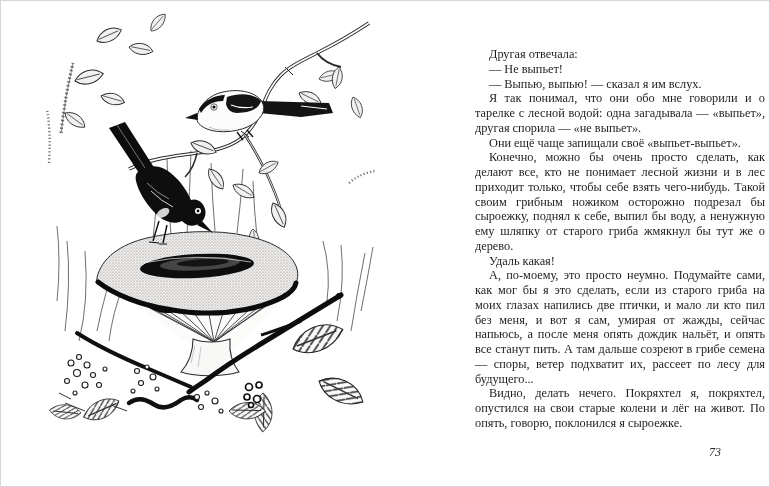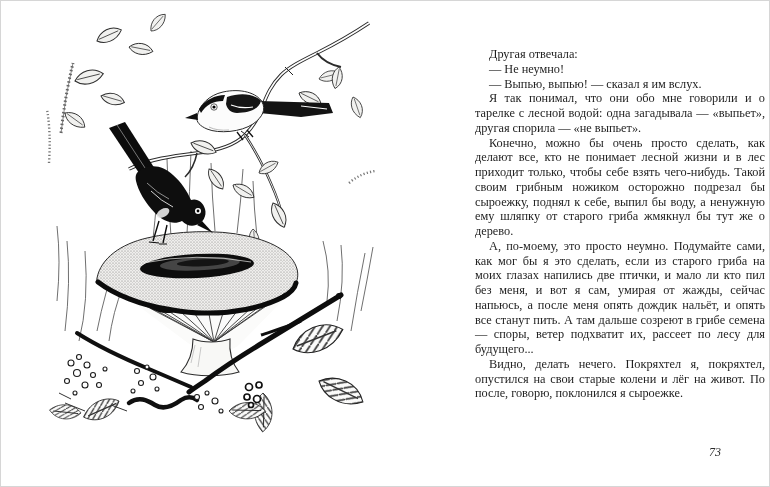--- a/index.html
+++ b/index.html
@@ -213,22 +213,24 @@
             <circle class="berry" cx="256" cy="398" r="3.5"></circle>
           <circle class="berry" cx="250" cy="404" r="2.5"></circle>
         </g>
         <path d="M64 402 L84 410 M58 392 L70 398 M110 404 L126 410" stroke="#333" stroke-width="1" fill="none"></path>
       </g>
     </svg>
   </div>
 
   <div class="text-col">
     <p>Другая отвечала:</p>
-    <p>— Не неумно!</p>
+    <p>— Не выпьет!</p>
     <p>— Выпью, выпью! — сказал я им вслух.</p>
     <p>Я так понимал, что они обо мне говорили и о тарелке с лесной водой: одна загадывала — «выпьет», другая спорила — «не выпьет».</p>
+    <p>Они ещё чаще запищали своё «выпьет-выпьет».</p>
     <p>Конечно, можно бы очень просто сделать, как делают все, кто не понимает лесной жизни и в лес приходит только, чтобы себе взять чего-нибудь. Такой своим грибным ножиком осторожно подрезал бы сыроежку, поднял к себе, выпил бы воду, а ненужную ему шляпку от старого гриба жмякнул бы тут же о дерево.</p>
+    <p>Удаль какая!</p>
     <p>А, по-моему, это просто неумно. Подумайте сами, как мог бы я это сделать, если из старого гриба на моих глазах напились две птички, и мало ли кто пил без меня, и вот я сам, умирая от жажды, сейчас напьюсь, а после меня опять дождик нальёт, и опять все станут пить. А там дальше созреют в грибе семена — споры, ветер подхватит их, рассеет по лесу для будущего...</p>
-    <p>Видно, делать нечего. Покряхтел я, покряхтел, опустился на свои старые колени и лёг на живот. По после, говорю, поклонился я сыроежке.</p>
+    <p>Видно, делать нечего. Покряхтел я, покряхтел, опустился на свои старые колени и лёг на живот. По опять, говорю, поклонился я сыроежке.</p>
   </div>
 
   <div class="page-num">73</div>
 </div>
 
 </body></html>

